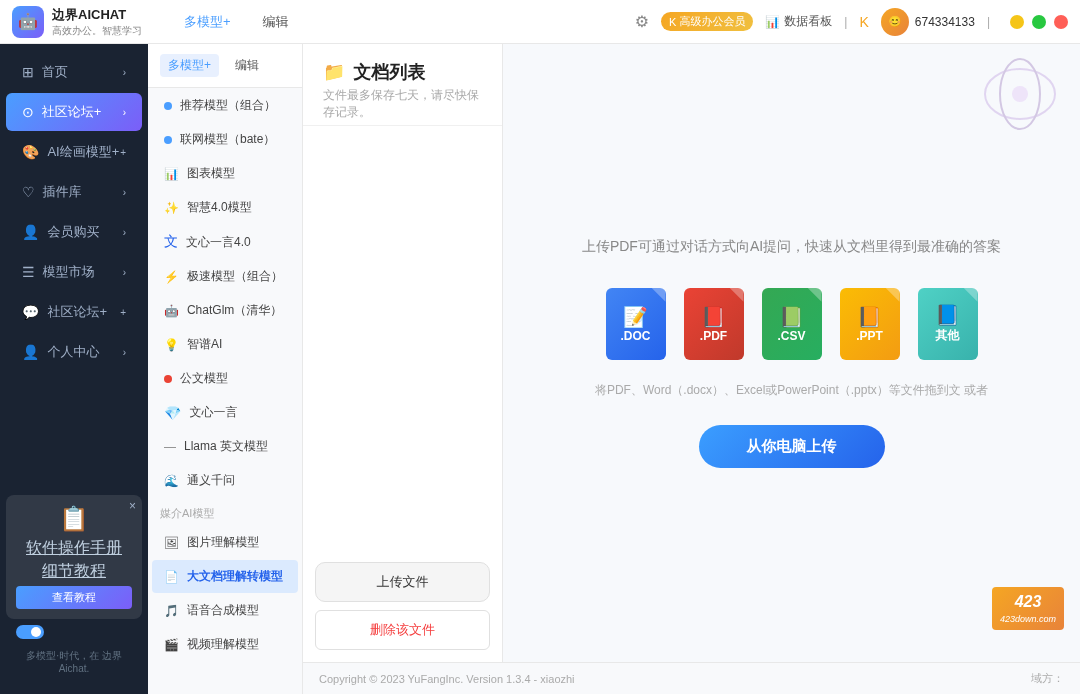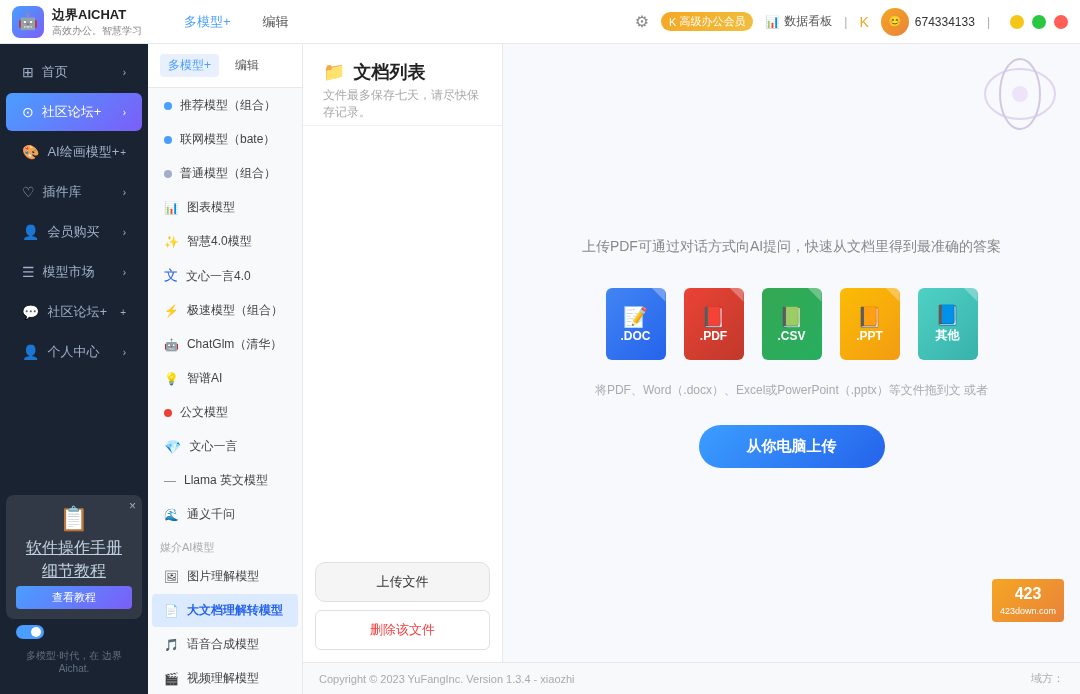--- a/index.html
+++ b/index.html
@@ -452,24 +452,20 @@
       <span class="sub-nav-tab">编辑</span>
     </div>
 
     <div class="sub-nav-item">
       <div class="model-dot" style="background:#4a9eff;"></div>
       <span>推荐模型（组合）</span>
     </div>
     <div class="sub-nav-item">
       <div class="model-dot" style="background:#4a9eff;"></div>
       <span>联网模型（bate）</span>
-    </div>
-    <div class="sub-nav-item">
-      <div class="model-dot" style="background:#a0b0c8;"></div>
-      <span>普通模型（组合）</span>
     </div>
     <div class="sub-nav-item">
       <span>📊</span>
       <span>图表模型</span>
     </div>
     <div class="sub-nav-item">
       <span>✨</span>
       <span>智慧4.0模型</span>
     </div>
     <div class="sub-nav-item">
@@ -584,21 +580,21 @@
           </div>
         </div>
 
         <div class="drop-text">
           <span>将PDF、Word（.docx）、Excel或PowerPoint（.pptx）等文件拖到文
 或者</span>
         </div>
 
         <button class="upload-from-pc-btn">从你电脑上传</button>
 
-        <div style="position:absolute;bottom:40px;right:16px;display:flex;gap:8px;">
+        <div style="position:absolute;bottom:32px;right:16px;display:flex;gap:8px;font-style:italic;">
           <div style="background:linear-gradient(135deg,#f5a623,#e8833a);color:white;padding:4px 8px;border-radius:4px;font-size:9px;text-align:center;line-height:1.4;">
             <div style="font-size:16px;font-weight:bold;">423</div>
             <div>423down.com</div>
           </div>
         </div>
       </div>
     </div>
 
     <div class="footer-bar">
       <span>Copyright © 2023 YuFangInc. Version 1.3.4 - xiaozhi</span>

